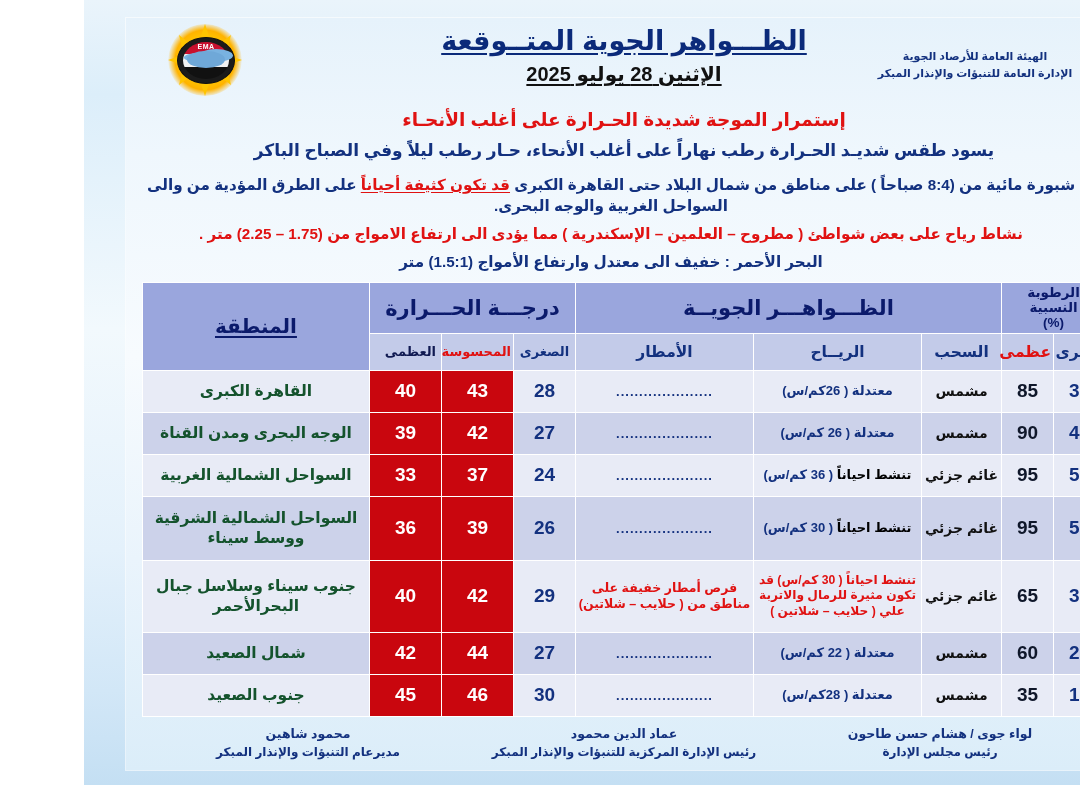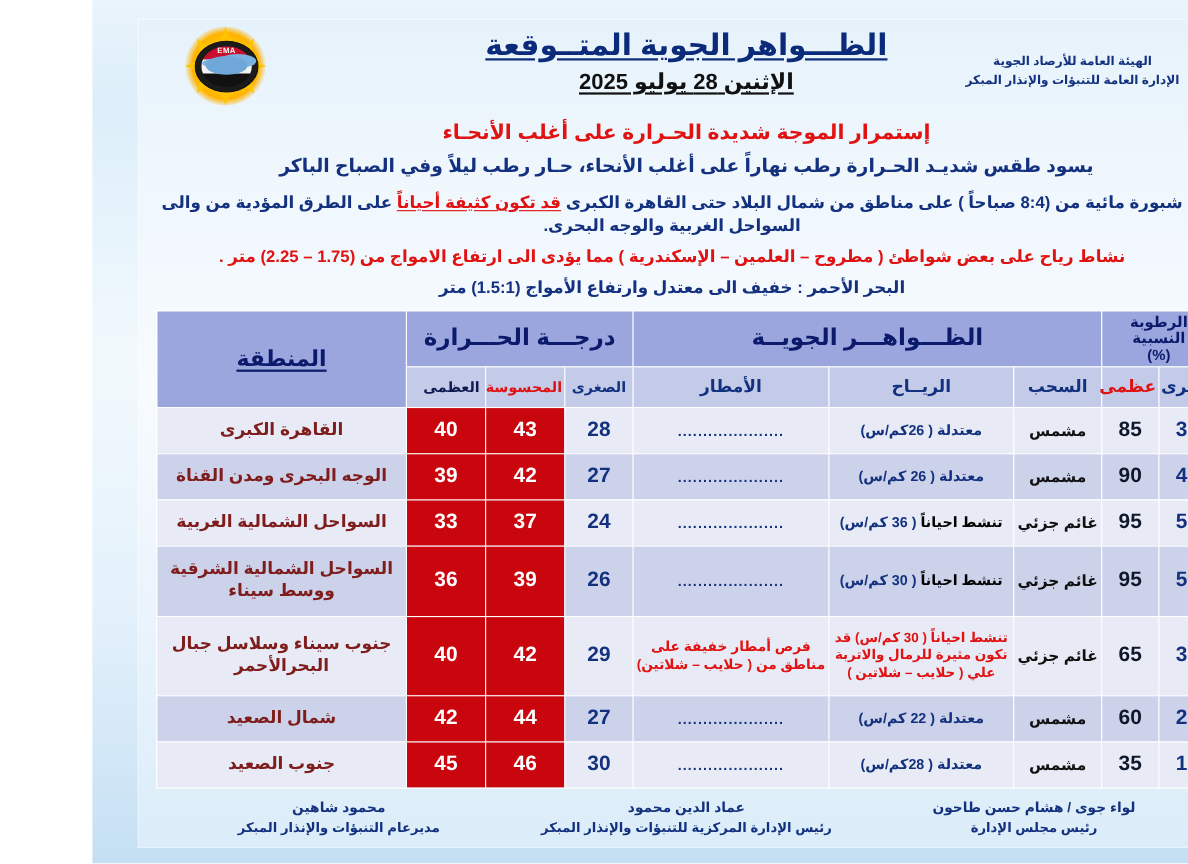--- a/index.html
+++ b/index.html
@@ -109,21 +109,21 @@
   .hum-title{font-size:13.5px;line-height:1.12;}
   tbody tr{height:42px;}
   tbody tr.tall{height:64px;}
   tbody tr.tall2{height:72px;}
   tbody tr:nth-child(odd) td{background:#e8ebf6;}
   tbody tr:nth-child(even) td{background:#ccd2ea;}
   td.num{font-size:19px;font-weight:bold;color:#13317f;}
   td.num-red{font-size:19px;font-weight:bold;color:#0f172a;}
   td.hot{background:#c9060e !important;color:#ffffff;font-size:19px;font-weight:bold;}
   td.region{
-    font-size:15.5px;font-weight:bold;color:#7f1d1d;line-height:1.3;
+    font-size:15.5px;font-weight:bold;color:#14532d;line-height:1.3;
   }
   td.cloud{font-size:14px;font-weight:bold;color:#111111;}
   td.wind{font-size:13px;font-weight:bold;color:#13317f;line-height:1.28;}
   td.wind .red{color:#000000;}
   td.wind.allred{color:#e01212;font-size:12.2px;}
   td.rain{font-size:13px;font-weight:bold;color:#13317f;letter-spacing:1px;}
   td.rain.txt{color:#e01212;letter-spacing:0;font-size:12.5px;line-height:1.3;}
   
   #footer{
     display:flex;justify-content:space-between;align-items:flex-start;

